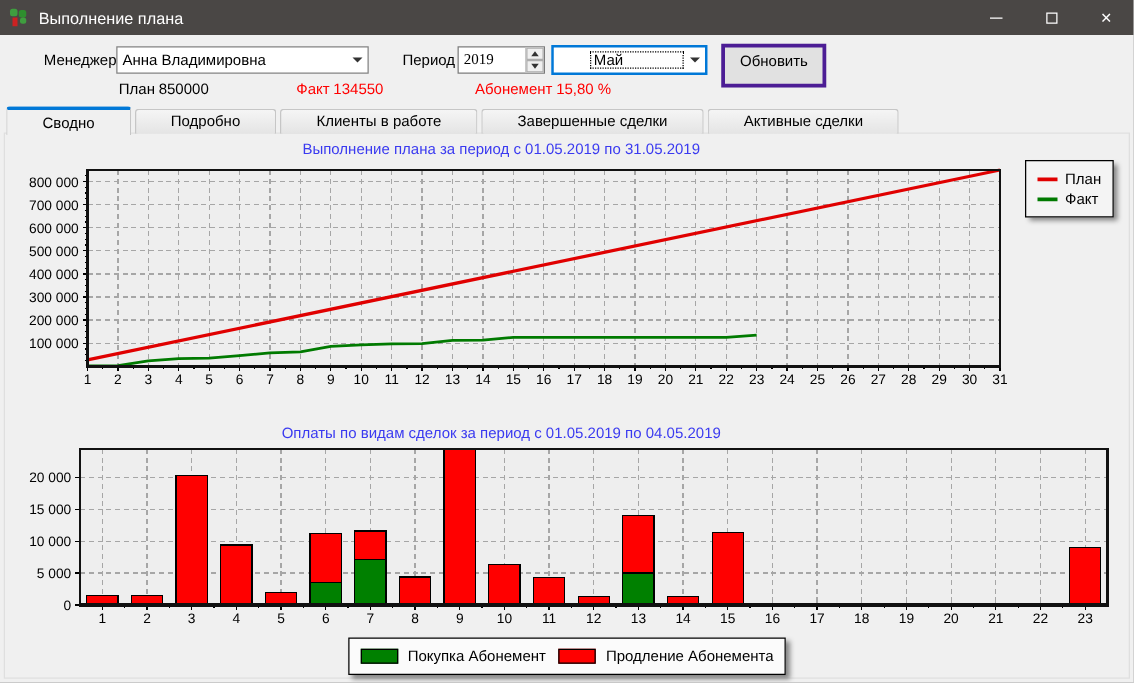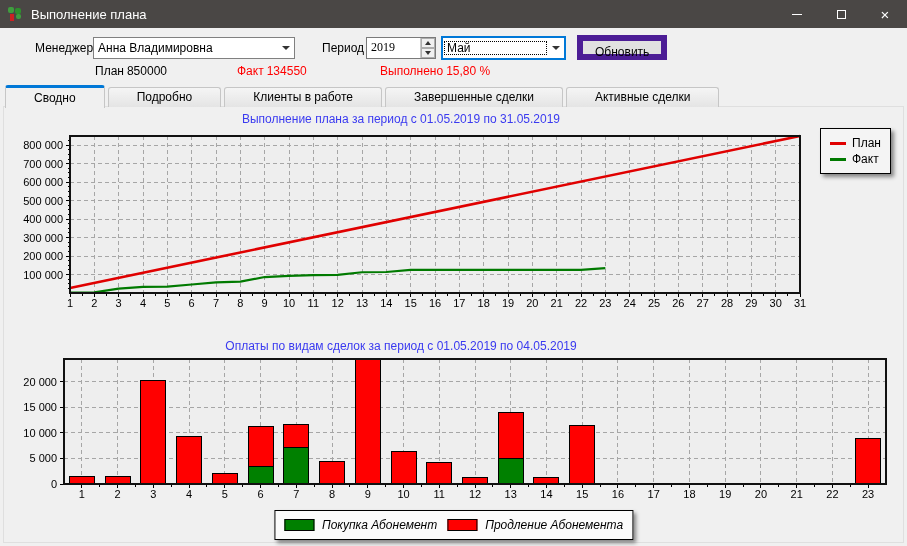--- a/index.html
+++ b/index.html
@@ -26,37 +26,37 @@
   .arrowbox{width:16px;height:100%;display:flex;align-items:center;justify-content:center;}
   .tri-down{width:0;height:0;border-left:4px solid transparent;border-right:4px solid transparent;border-top:4px solid #333;}
   .tri-up-s{width:0;height:0;border-left:3px solid transparent;border-right:3px solid transparent;border-bottom:4px solid #333;}
   .tri-down-s{width:0;height:0;border-left:3px solid transparent;border-right:3px solid transparent;border-top:4px solid #333;}
   .combo.focused{border:2px solid #0078d7;}
   .combo.focused .ctext{outline:1px dotted #000;outline-offset:-2px;height:16px;line-height:16px;}
   .spinner{position:absolute;height:22px;background:#fff;border:1px solid #7a7a7a;display:flex;}
   .spinner .sval{flex:1;padding:2px 4px;}
   .spinbtns{width:15px;display:flex;flex-direction:column;border-left:1px solid #c8c8c8;}
   .spinbtn{flex:1;background:#f0f0f0;border:1px solid #adadad;display:flex;align-items:center;justify-content:center;}
-  .btn{position:absolute;height:25px;background:#e1e1e1;border:6px solid #4c1d95;text-align:center;line-height:23px;padding:0 12px;}
+  .btn{position:absolute;height:35px;background:#e1e1e1;border:3px solid #4c1d95;text-align:center;line-height:23px;padding:0 12px;}
   .red{color:#ff0000;}
   .sumlabel span{margin-right:3px;}
   
   .tabs{position:absolute;left:5px;top:85px;display:flex;align-items:flex-end;z-index:3;}
   .tab{height:20px;line-height:19px;padding:0 28px;background:linear-gradient(#f5f5f5,#e4e4e4);
        border:1px solid #c6c6c6;border-bottom:none;margin-right:3px;border-radius:3px 3px 0 0;}
   .tab.active{height:23px;line-height:20px;background:#f0f0f0;border-top:3px solid #0078d7;margin-bottom:-1px;}
   .panel{position:absolute;left:3px;top:106px;width:901px;height:437px;border:1px solid #dfdfdf;background:#f0f0f0;}
   
   .chart-title{position:absolute;left:0;width:802px;text-align:center;font-size:12px;}
   .csvg{position:absolute;left:0;}
   .legendbox{position:absolute;border:1px solid #000;background:#f4f4f4;
              box-shadow:3px 3px 4px rgba(0,0,0,0.45);padding:5px 9px;z-index:5;}
   .legrow{display:flex;align-items:center;margin:2px 0;}
   .lineswatch{display:inline-block;width:16px;height:3px;margin-right:6px;}
-  .legend-h{display:flex;gap:10px;align-items:flex-end;background:#fbfbfb;font-style:italic;}
+  .legend-h{display:flex;gap:10px;align-items:flex-end;background:#fbfbfb;}
   .rectswatch{display:inline-block;width:30px;height:12px;border:1px solid #000;margin-right:8px;vertical-align:middle;}
 </style>
 </head>
 <body>
 
 <div class="window">
 
   <div class="titlebar">
     <span class="appicon">
       <svg width="16" height="16" viewBox="0 0 16 16">
@@ -94,37 +94,37 @@
     <span class="spinbtns">
       <span class="spinbtn">
           <span class="tri-up-s"></span>
         </span>
       <span class="spinbtn">
           <span class="tri-down-s"></span>
         </span>
     </span>
   </div>
 
-  <div class="combo focused" style="left:441px;top:36px;width:125px;height:24px;">
+  <div class="combo focused" style="left:441px;top:36px;width:125px;height:24px;padding-left:28px;">
     <span class="ctext">Май</span>
     <span class="arrowbox">
         <span class="tri-down"></span>
       </span>
   </div>
 
   <div class="btn" style="left:577px;top:35px;">Обновить</div>
 
   <span class="lbl sumlabel" style="left:95px;top:63px;">
     <span>План</span><span>850000</span>
   </span>
   <span class="lbl sumlabel red" style="left:237px;top:63px;">
     <span>Факт</span><span>134550</span>
   </span>
   <span class="lbl sumlabel red" style="left:380px;top:63px;">
-    <span>Выполнено</span><span>15,80 %</span>
+    <span>Абонемент</span><span>15,80 %</span>
   </span>
 
   <div class="tabs">
     <div class="tab active">Сводно</div>
     <div class="tab">Подробно</div>
     <div class="tab">Клиенты в работе</div>
     <div class="tab">Завершенные сделки</div>
     <div class="tab">Активные сделки</div>
   </div>
   <div class="panel"></div>

